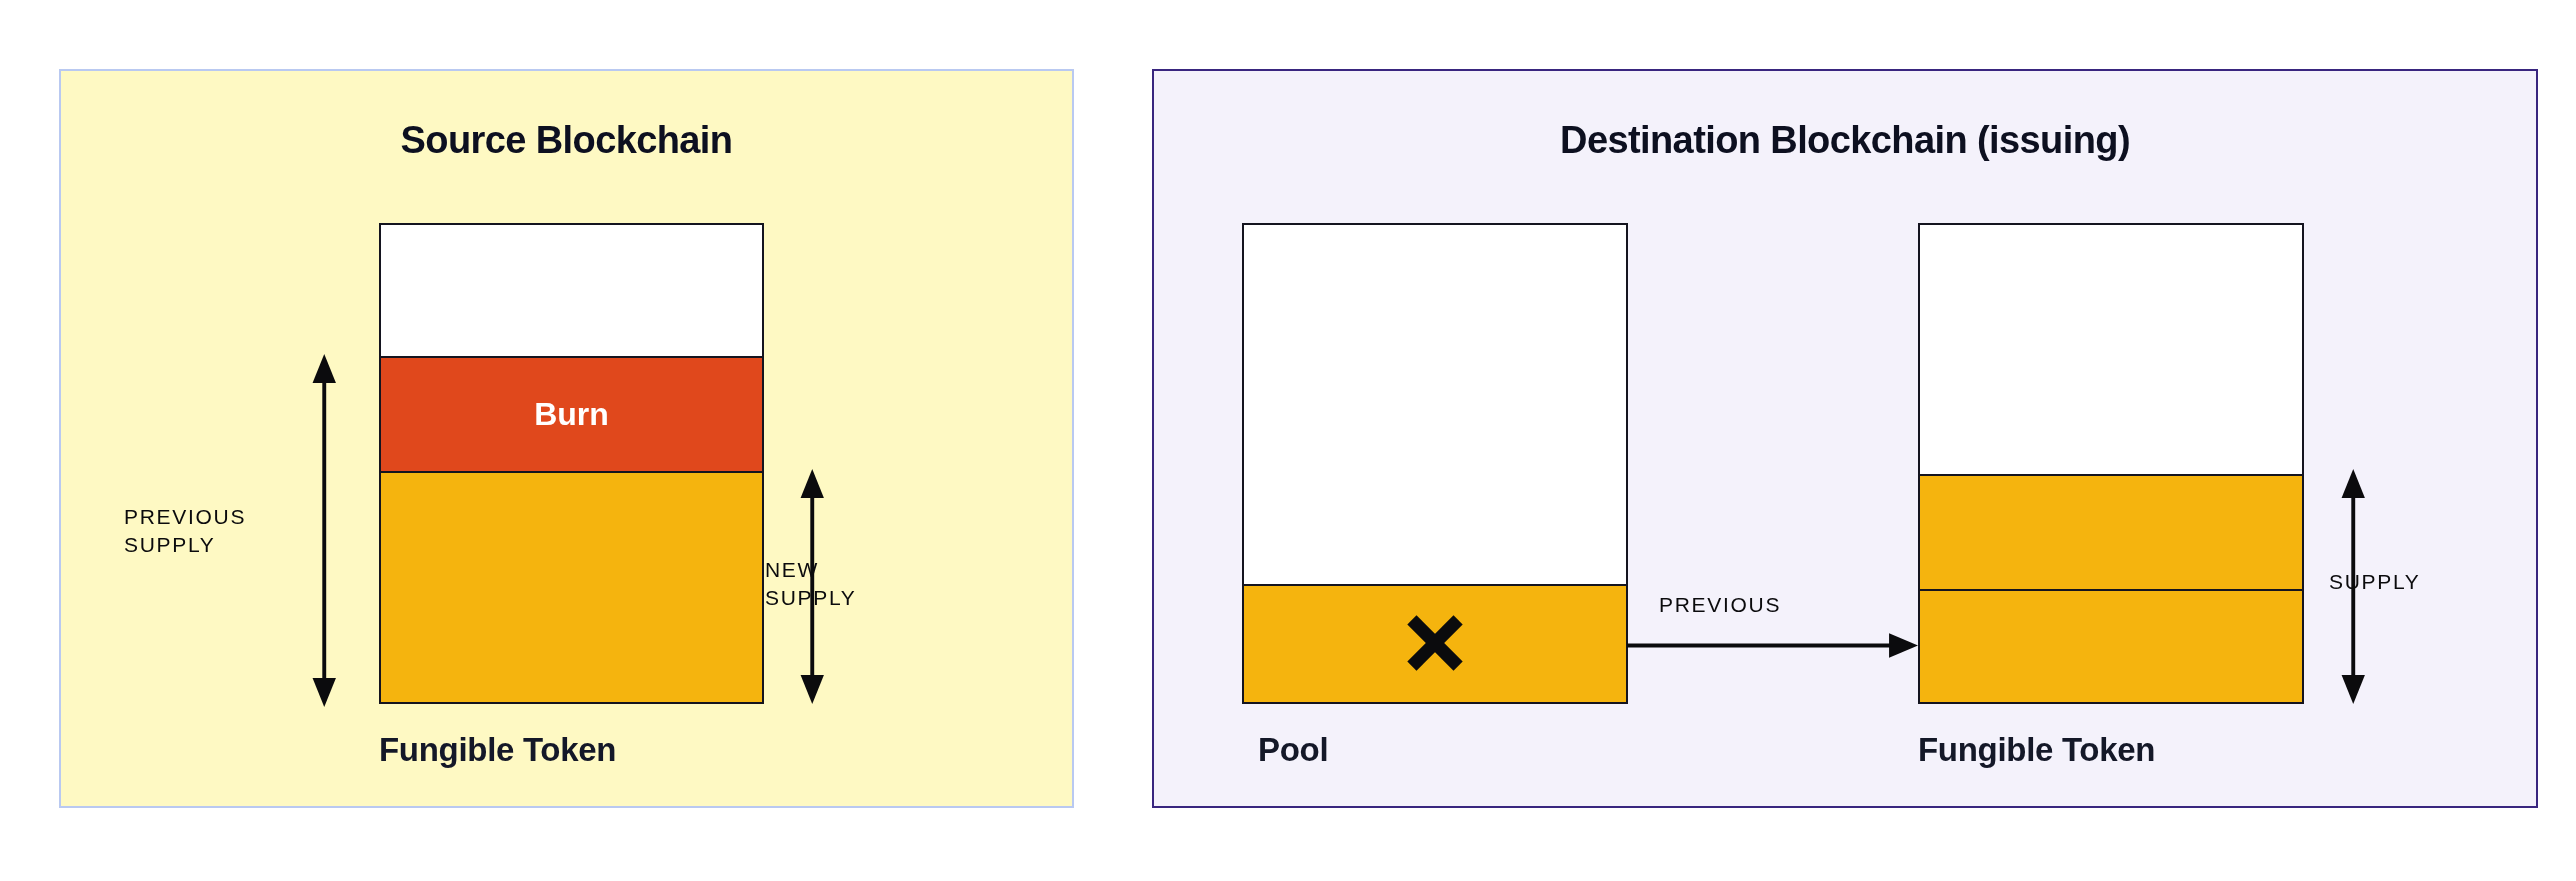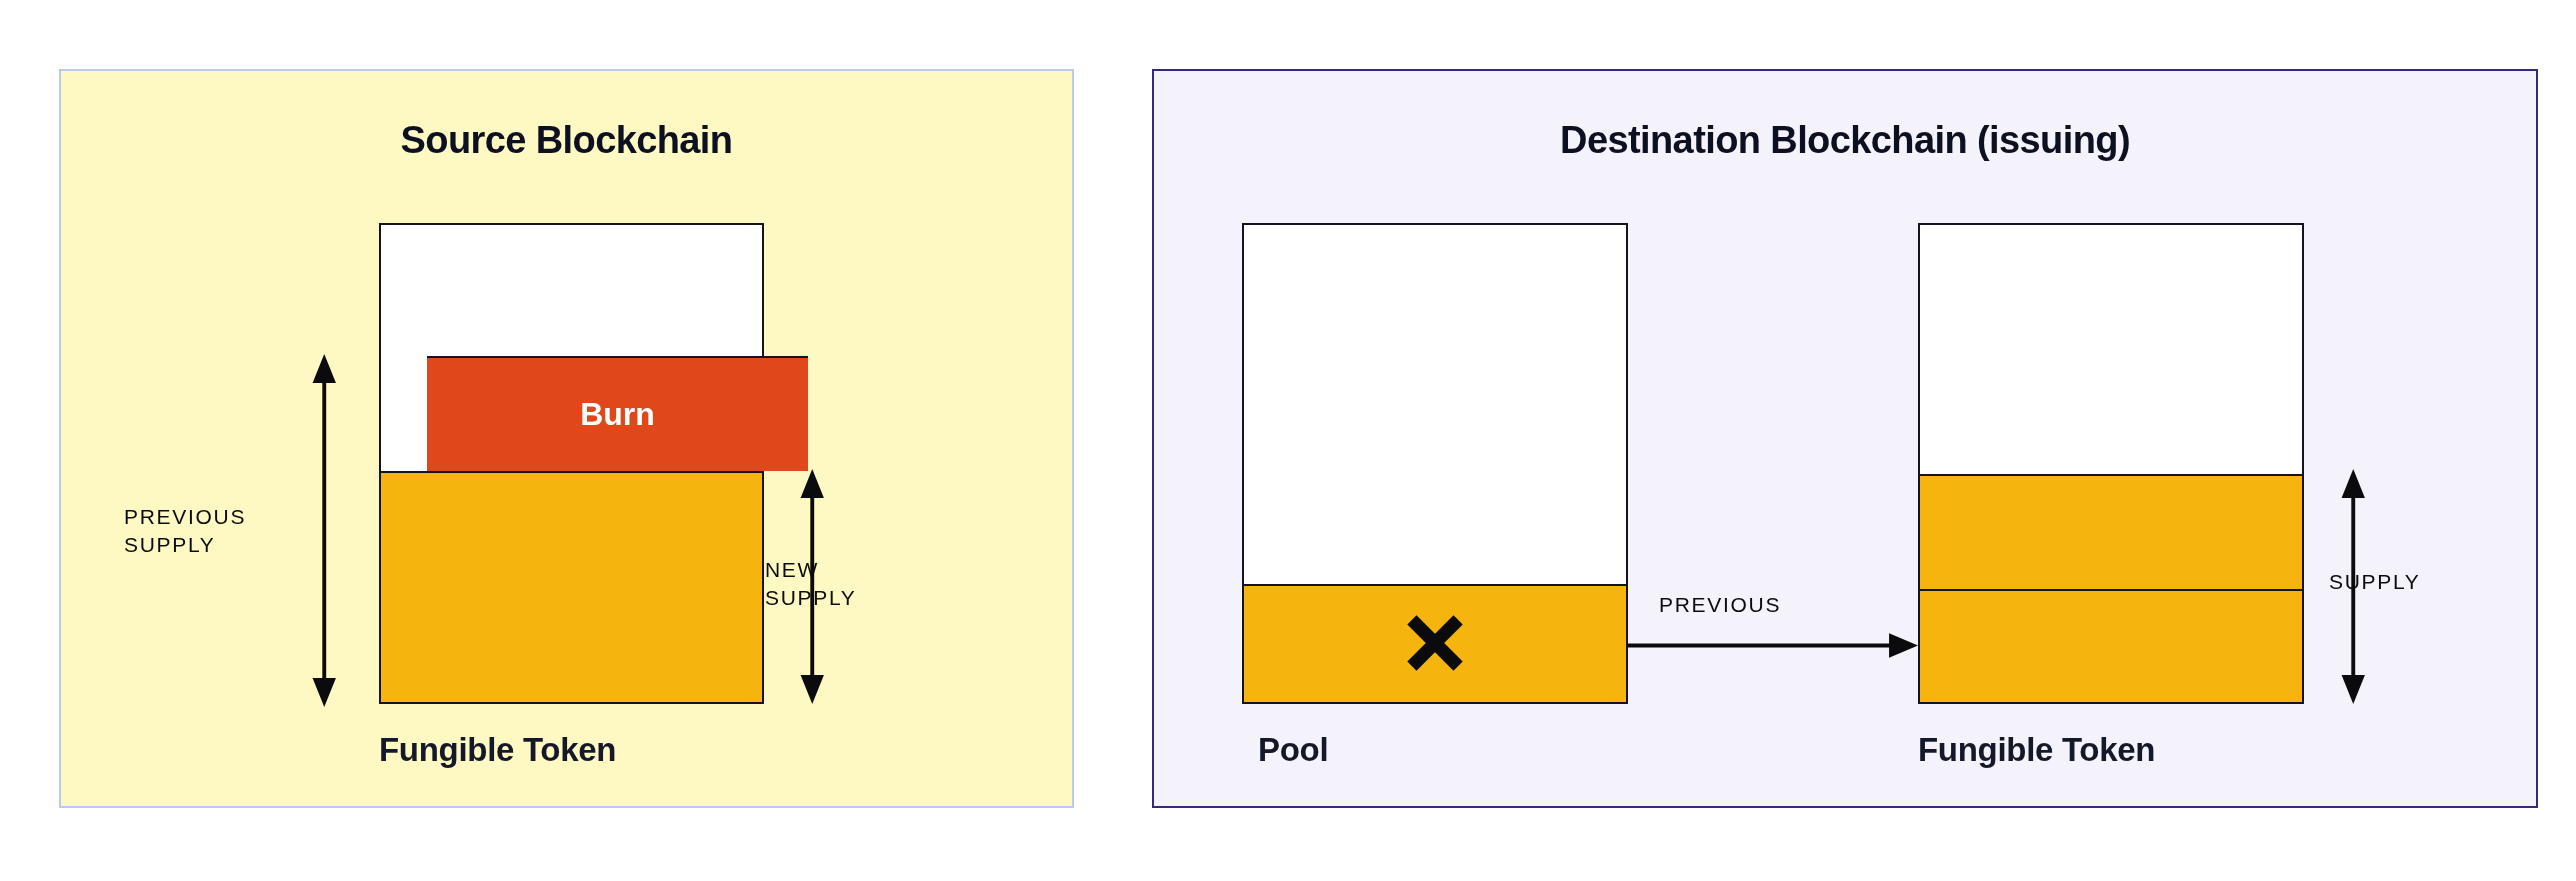--- a/index.html
+++ b/index.html
@@ -70,21 +70,21 @@
 <body>
 
 <div class="stage">
 
   <div class="panel source">
 
     <div class="panel-title">Source Blockchain</div>
 
     <div class="bar" style="left:318px; top:152px; width:385px; height:481px;">
       <div class="sec white" style="height:131px;"></div>
-      <div class="sec burn divided" style="height:115px;margin-left:46px;">
+      <div class="sec burn divided" style="height:115px;">
         <span class="burn-text">Burn</span>
       </div>
       <div class="sec yellow divided" style="flex:1;"></div>
     </div>
 
     <div class="arrow" style="left:251px; top:283px;">
       <svg width="24.5" height="353" viewBox="0 0 44 634" xmlns="http://www.w3.org/2000/svg">
         <line x1="22" y1="46" x2="22" y2="588" stroke="#0b0b0d" stroke-width="7"></line>
         <polygon points="22,0 43,52 1,52" fill="#0b0b0d"></polygon>
         <polygon points="22,634 43,582 1,582" fill="#0b0b0d"></polygon>

